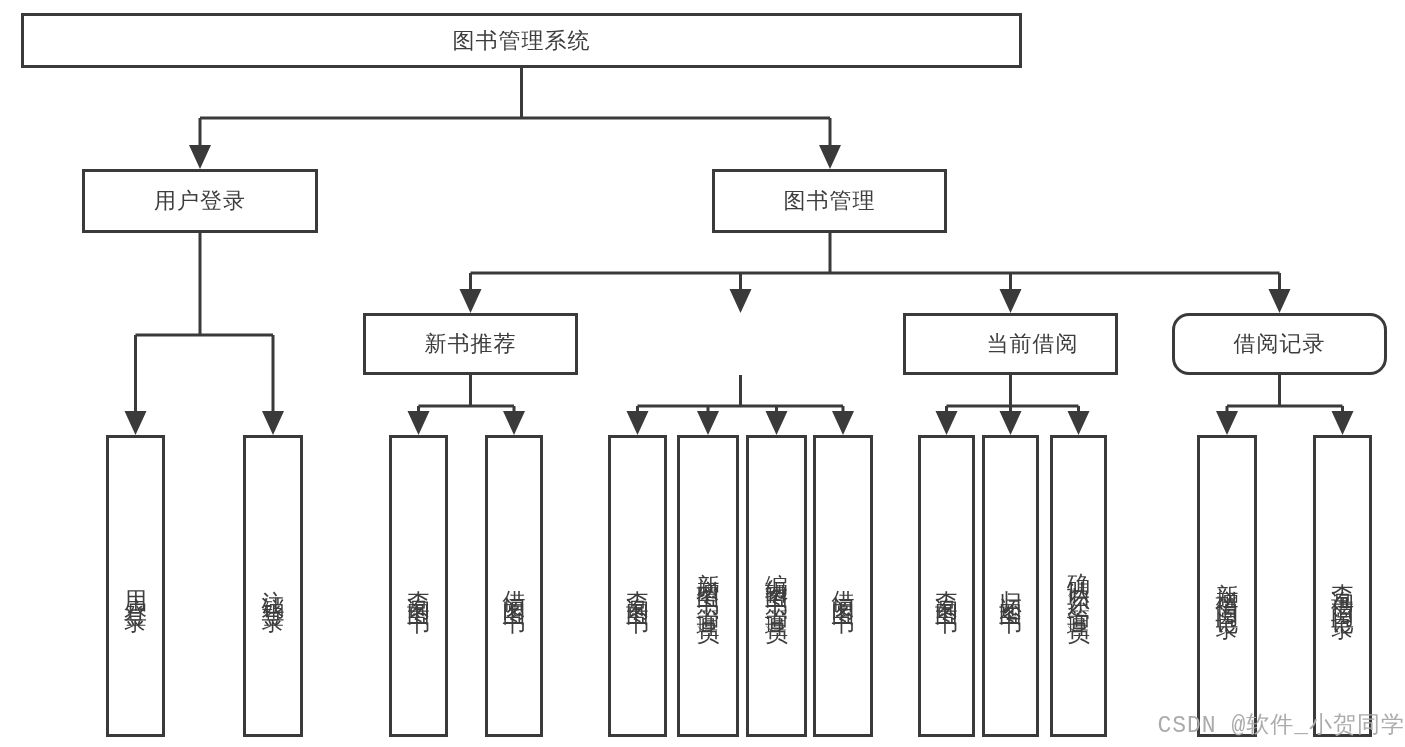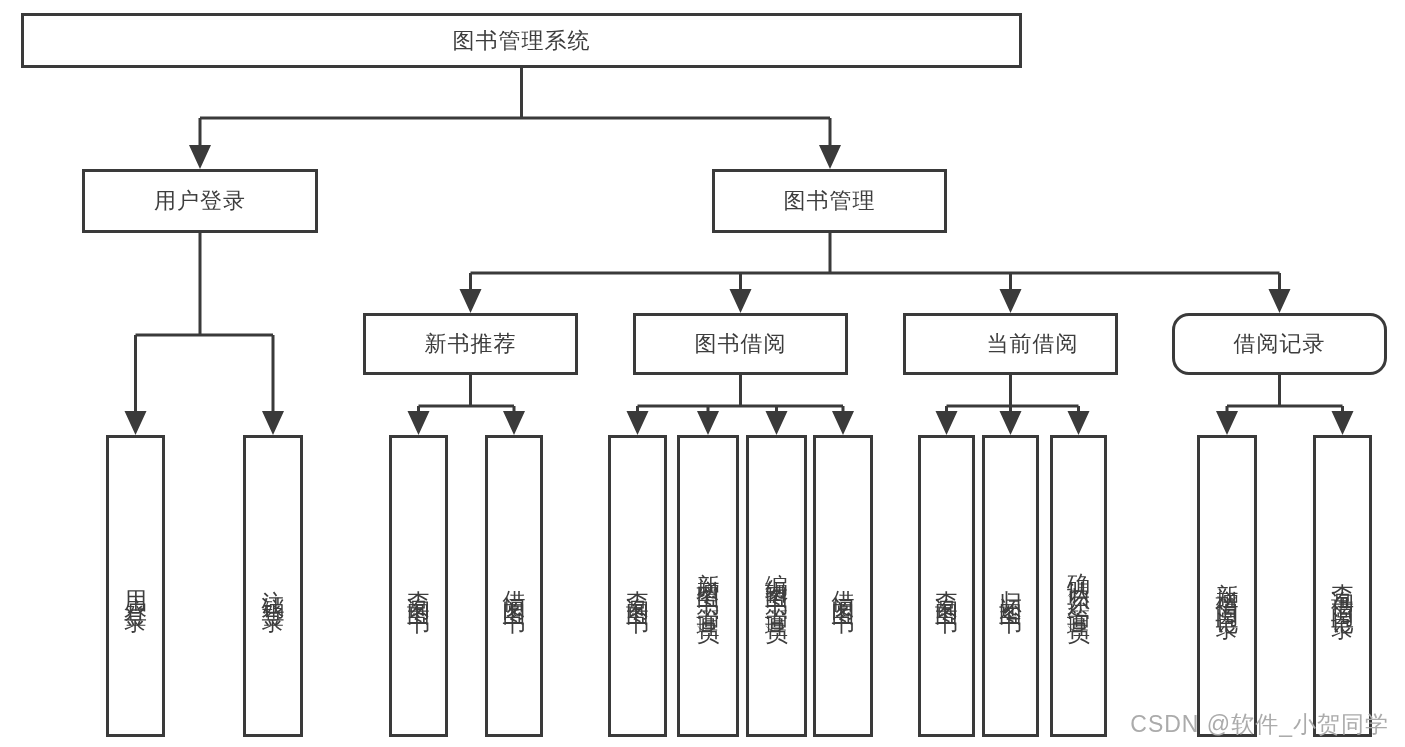--- a/index.html
+++ b/index.html
@@ -36,26 +36,27 @@
     text-align: left;
   }
   .node.v {
     writing-mode: vertical-rl;
     font-size: 23px;
     letter-spacing: 7px;
     line-height: 1;
   }
   .watermark {
     position: absolute;
-    right: 16px;
+    right: 0;
     bottom: 7px;
     font-size: 23px;
     color: var(--watermark);
     letter-spacing: 1px;
     white-space: nowrap;
+    font-family: Liberation Mono, monospace;
   }
 </style>
 </head>
 <body>
 
 <div class="stage">
 
   <svg class="connectors" viewBox="0 0 1405 747" xmlns="http://www.w3.org/2000/svg">
     <path fill="none" stroke="var(--line)" stroke-width="3" d="M521.5 68 V118 M200 118 H830 M200 118 V146 M830 118 V146
              M200 233 V335 M135.5 335 H273 M135.5 335 V412 M273 335 V412
@@ -84,21 +85,20 @@
              M1216 411 L1238 411 L1227 435 Z
              M1331.5 411 L1353.5 411 L1342.5 435 Z"></path>
   </svg>
 
   <div class="node" style="left:21px; top:13px; width:1001px; height:55px;">图书管理系统</div>
 
   <div class="node" style="left:82px; top:169px; width:236px; height:64px;">用户登录</div>
   <div class="node" style="left:712px; top:169px; width:235px; height:64px;">图书管理</div>
 
   <div class="node" style="left:363px; top:313px; width:215px; height:62px;">新书推荐</div>
-  <div class="node" style="left:633px; top:313px; width:215px; height:62px;">图书借阅</div>
   <div class="node" style="left:903px; top:313px; width:215px; height:62px;padding-left:44px;">当前借阅</div>
   <div class="node" style="left:1172px; top:313px; width:215px; height:62px;border-radius:17px;">借阅记录</div>
 
   <div class="node v" style="left:106px; top:435px; width:59px; height:302px;">用户登录</div>
   <div class="node v" style="left:243px; top:435px; width:60px; height:302px;">注销登录</div>
 
   <div class="node v" style="left:389px; top:435px; width:59px; height:302px;">查询图书</div>
   <div class="node v" style="left:485px; top:435px; width:58px; height:302px;">借阅图书</div>
 
   <div class="node v" style="left:608px; top:435px; width:59px; height:302px;">查询图书</div>

